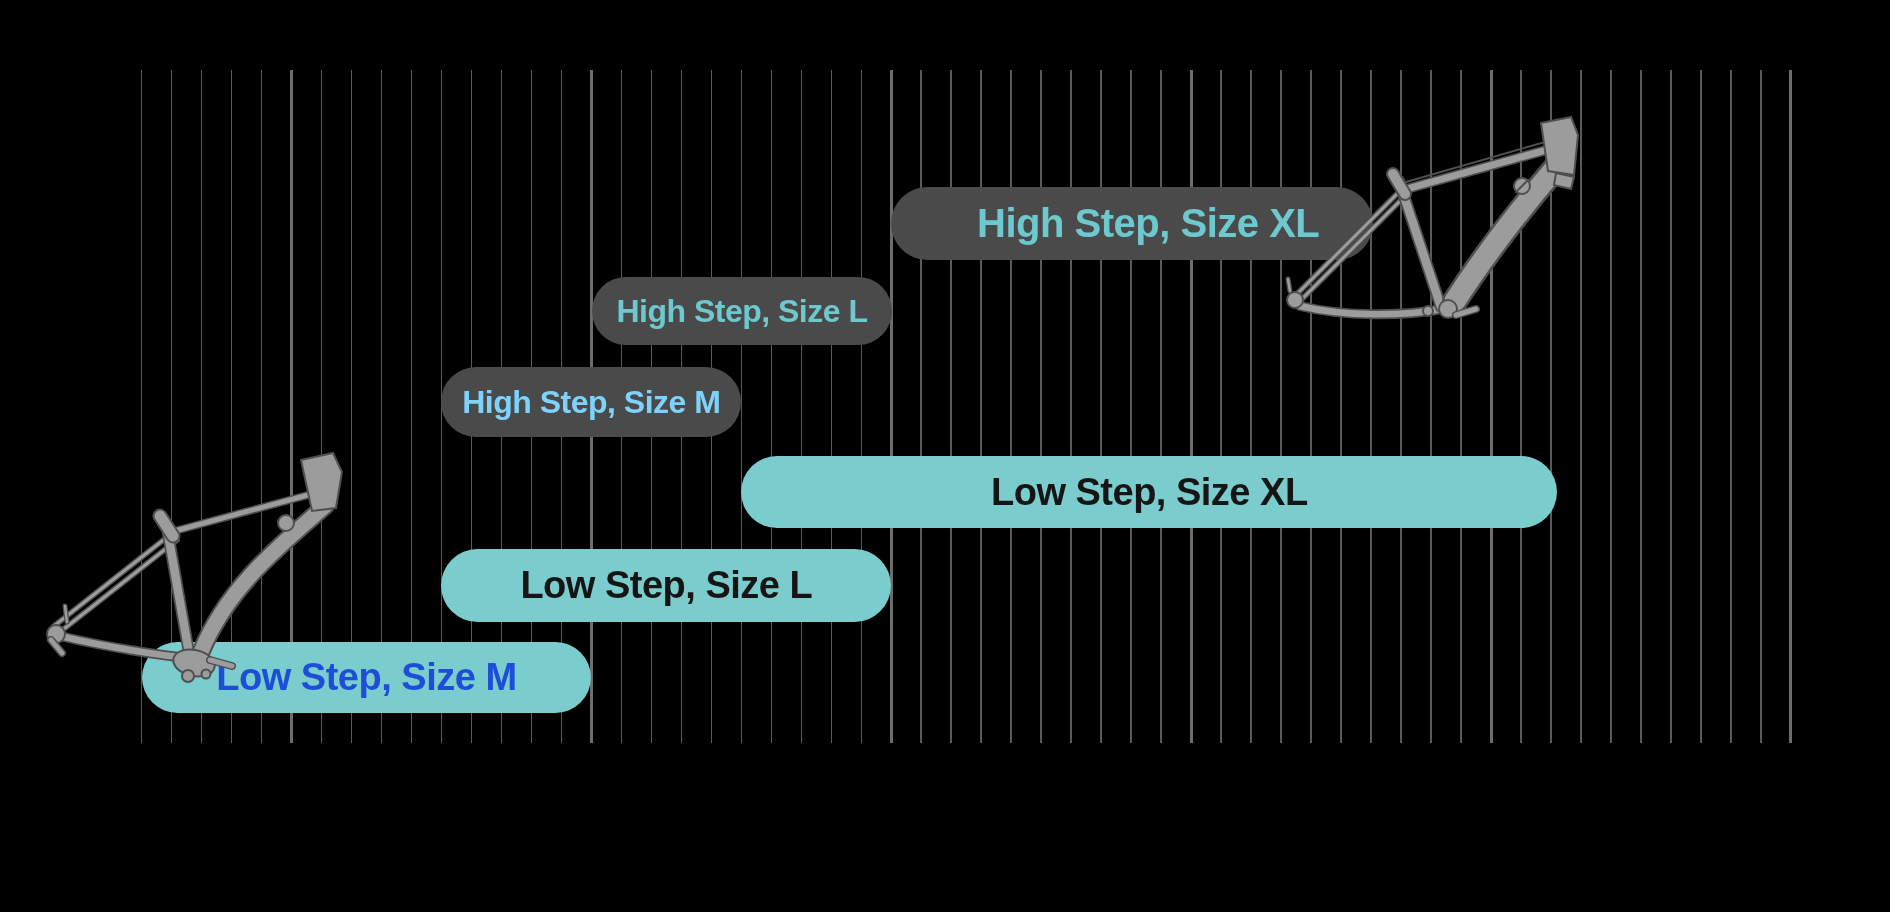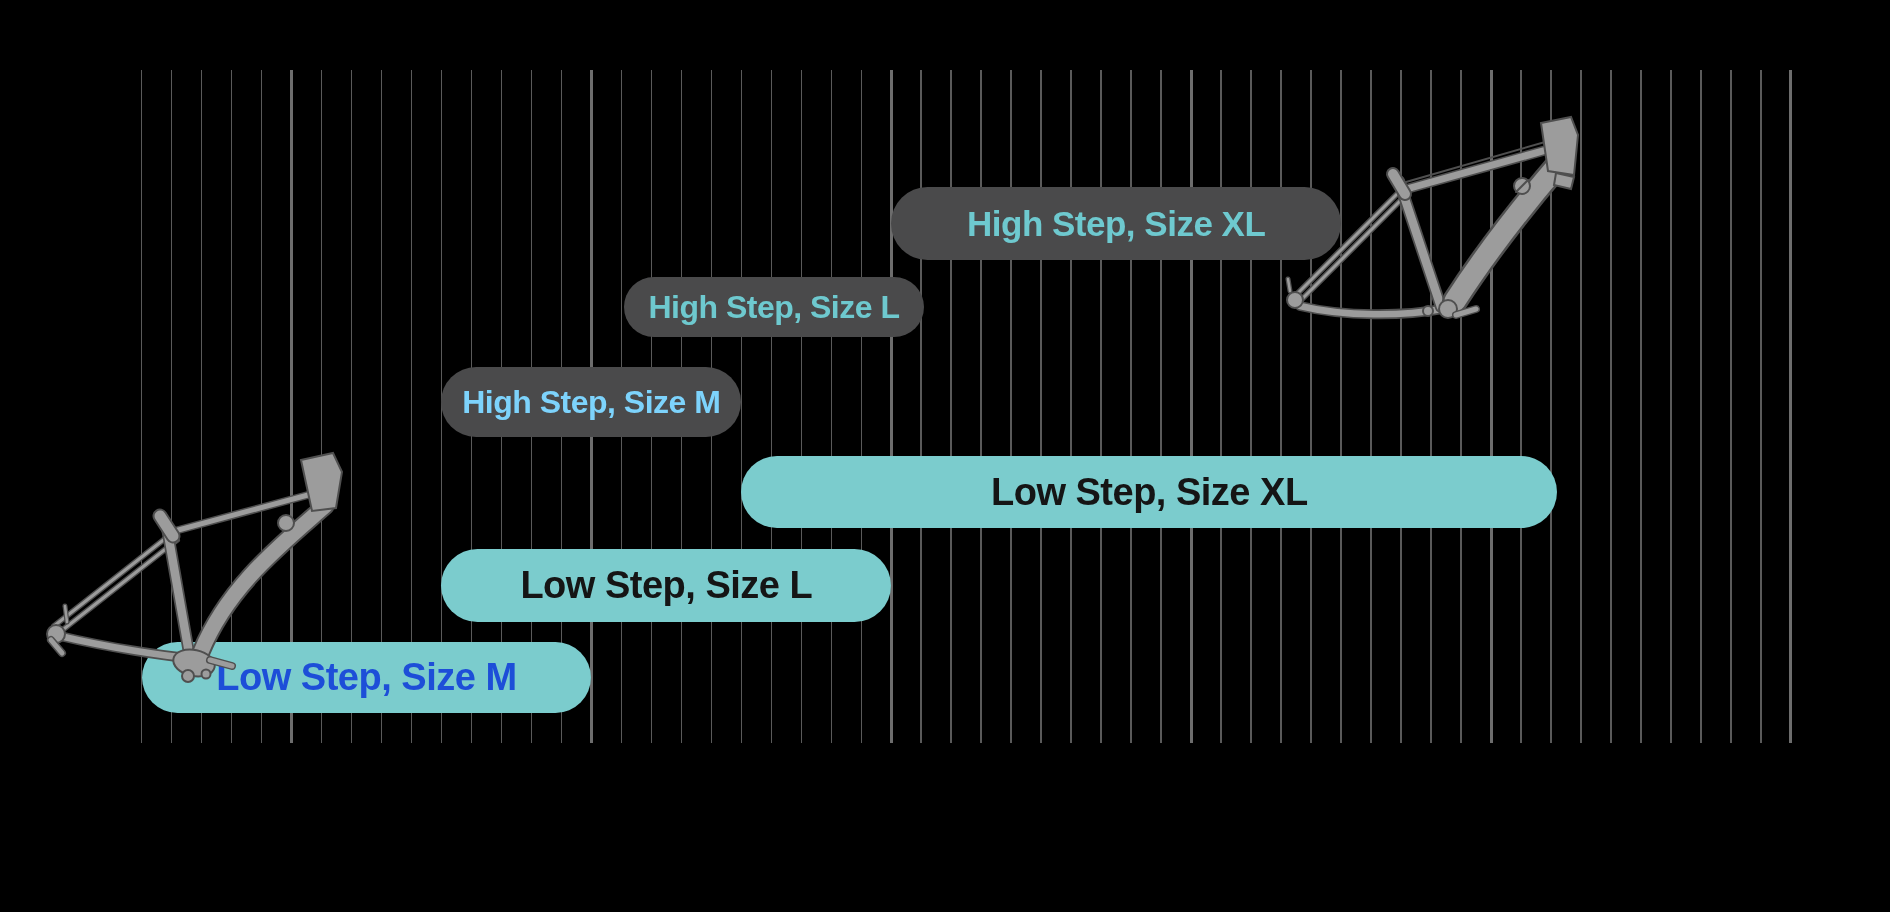--- a/index.html
+++ b/index.html
@@ -74,22 +74,22 @@
       <div class="gridline" style="left: 1610.26px; top: 70px; height: 673px; width: 1.5px; background: rgb(90, 90, 90);"></div>
       <div class="gridline" style="left: 1640.25px; top: 70px; height: 673px; width: 1.5px; background: rgb(90, 90, 90);"></div>
       <div class="gridline" style="left: 1670.24px; top: 70px; height: 673px; width: 1.5px; background: rgb(90, 90, 90);"></div>
       <div class="gridline" style="left: 1700.23px; top: 70px; height: 673px; width: 1.5px; background: rgb(90, 90, 90);"></div>
       <div class="gridline" style="left: 1730.22px; top: 70px; height: 673px; width: 1.5px; background: rgb(90, 90, 90);"></div>
       <div class="gridline" style="left: 1760.21px; top: 70px; height: 673px; width: 1.5px; background: rgb(90, 90, 90);"></div>
       <div class="gridline" style="left: 1789.45px; top: 70px; height: 673px; width: 3px; background: rgb(109, 109, 109);"></div>
     </div>
 
   <div id="pills">
-      <div class="pill" style="left: 891.25px; width: 449.85px; top: 187px; height: 73px; border-radius: 36.5px; font-size: 35px; background: rgb(74, 74, 75); color: rgb(110, 201, 207);">High Step, Size XL</div>
-      <div class="pill" style="left: 624px; width: 299.9px; top: 277px; height: 60px; border-radius: 34px; font-size: 32px; background: rgb(74, 74, 75); color: rgb(110, 201, 207);">High Step, Size L</div>
+      <div class="pill" style="left: 891.25px; width: 449.85px; top: 187px; height: 73px; border-radius: 36.5px; font-size: 40px; background: rgb(74, 74, 75); color: rgb(110, 201, 207); padding-left: 32px;">High Step, Size XL</div>
+      <div class="pill" style="left: 592px; width: 299.9px; top: 277px; height: 68px; border-radius: 34px; font-size: 32px; background: rgb(74, 74, 75); color: rgb(110, 201, 207);">High Step, Size L</div>
       <div class="pill" style="left: 441.4px; width: 299.9px; top: 367px; height: 70px; border-radius: 35px; font-size: 32px; background: rgb(74, 74, 75); color: #7dd3fc;">High Step, Size M</div>
       <div class="pill" style="left: 741.3px; width: 816px; top: 456px; height: 72px; border-radius: 36px; font-size: 38px; background: rgb(123, 204, 205); color: rgb(21, 21, 21);">Low Step, Size XL</div>
       <div class="pill" style="left: 441.4px; width: 449.85px; top: 549px; height: 73px; border-radius: 36.5px; font-size: 38px; background: rgb(123, 204, 205); color: rgb(21, 21, 21);">Low Step, Size L</div>
       <div class="pill" style="left: 141.5px; width: 449.85px; top: 642px; height: 71px; border-radius: 35.5px; font-size: 38px; background: rgb(123, 204, 205); color: #1d4ed8;">Low Step, Size M</div>
     </div>
 
   <svg id="bike-low" class="bike" viewBox="0 0 330 250">
     <g stroke-linecap="round" fill="none">
 
       <path d="M151,84 L34,176" stroke="#4f4f4f" stroke-width="6"></path>

